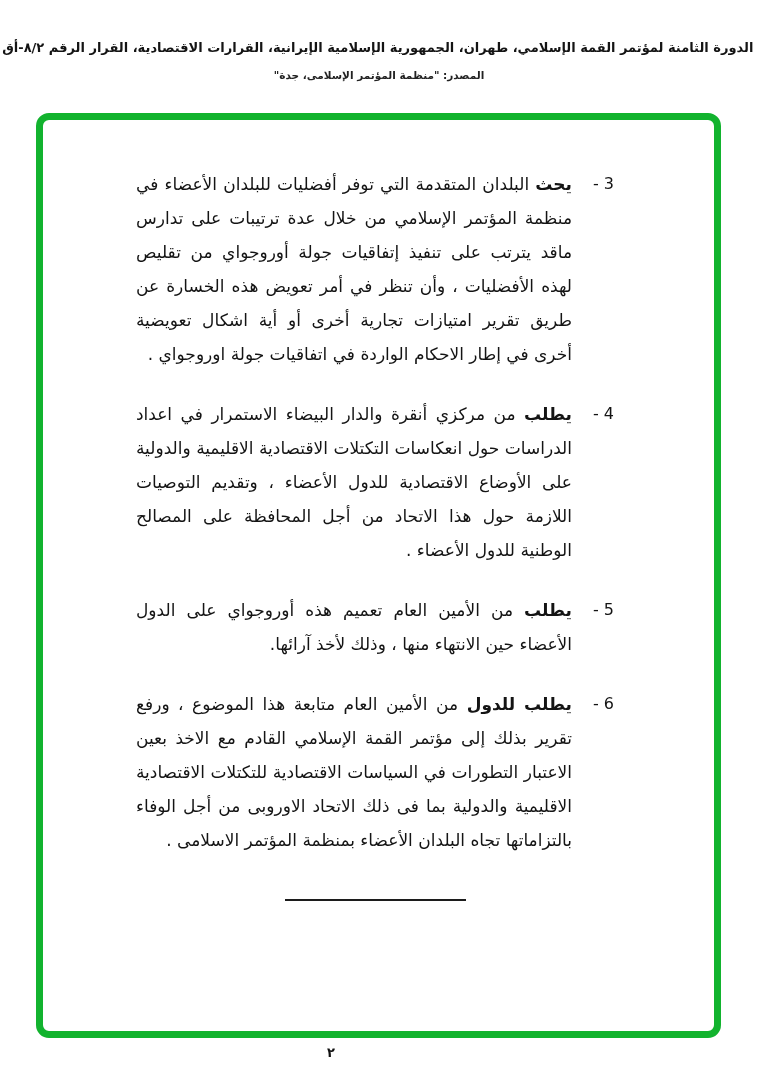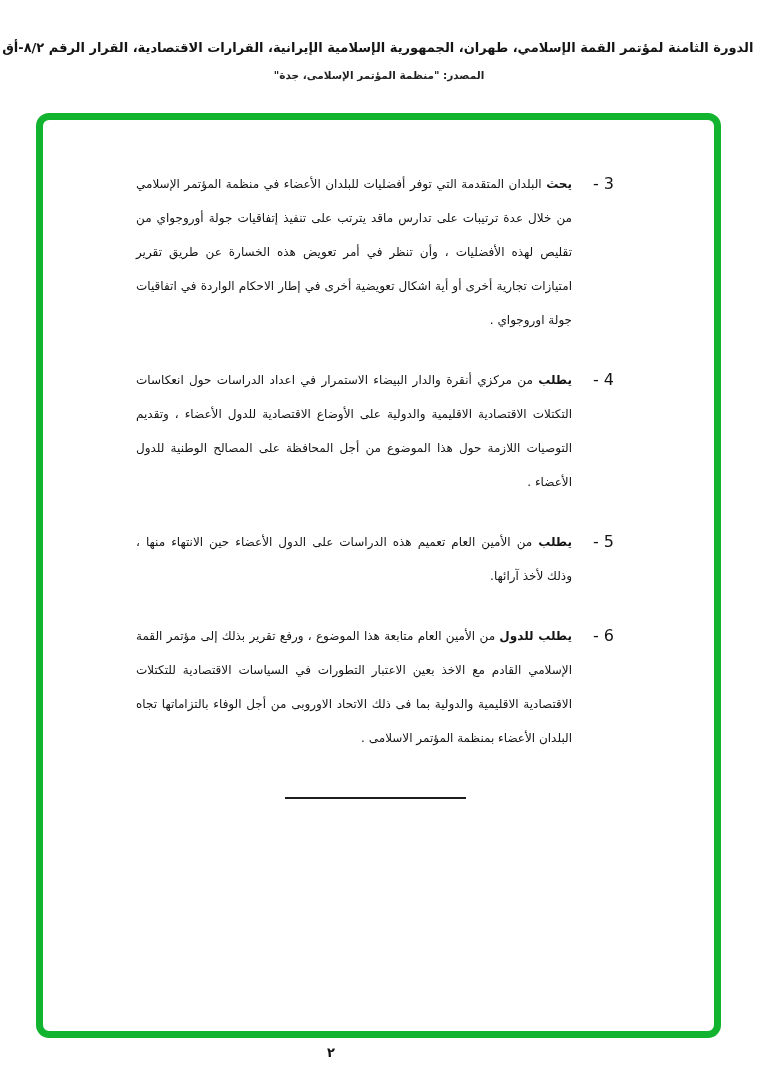--- a/index.html
+++ b/index.html
@@ -73,21 +73,21 @@
     flex: none;
     width: 30px;
     font-size: 16px;
     line-height: 34px;
     text-align: right;
     white-space: nowrap;
   }
   .item-text {
     flex: 1;
     margin: 0;
-    font-size: 12px;
+    font-size: 17px;
     line-height: 34px;
     text-align: justify;
   }
   .item-text strong {
     font-weight: bold;
   }
   .end-divider {
     width: 181px;
     height: 2px;
     background: #1c1c1c;
@@ -122,26 +122,26 @@
 <div class="document-frame" style="border-color: rgb(18, 179, 46);">
   <main class="resolution-body">
 
     <div class="resolution-item">
       <span class="item-marker">3 -</span>
       <p class="item-text"><strong>يحث</strong><span> البلدان المتقدمة التي توفر أفضليات للبلدان الأعضاء في منظمة المؤتمر الإسلامي من خلال عدة ترتيبات على تدارس ماقد يترتب على تنفيذ إتفاقيات جولة أوروجواي من تقليص لهذه الأفضليات ، وأن تنظر في أمر تعويض هذه الخسارة عن طريق تقرير امتيازات تجارية أخرى أو أية اشكال تعويضية أخرى في إطار الاحكام الواردة في اتفاقيات جولة اوروجواي .</span></p>
     </div>
 
     <div class="resolution-item">
       <span class="item-marker">4 -</span>
-      <p class="item-text"><strong>يطلب</strong><span> من مركزي أنقرة والدار البيضاء الاستمرار في اعداد الدراسات حول انعكاسات التكتلات الاقتصادية الاقليمية والدولية على الأوضاع الاقتصادية للدول الأعضاء ، وتقديم التوصيات اللازمة حول هذا الموضوع من أجل المحافظة على المصالح الوطنية للدول الأعضاء .</span></p>
+      <p class="item-text"><strong>يطلب</strong><span> من مركزي أنقرة والدار البيضاء الاستمرار في اعداد الدراسات حول انعكاسات التكتلات الاقتصادية الاقليمية والدولية على الأوضاع الاقتصادية للدول الأعضاء ، وتقديم التوصيات اللازمة حول هذا الاتحاد من أجل المحافظة على المصالح الوطنية للدول الأعضاء .</span></p>
     </div>
 
     <div class="resolution-item">
       <span class="item-marker">5 -</span>
-      <p class="item-text"><strong>يطلب</strong><span> من الأمين العام تعميم هذه الدراسات على الدول الأعضاء حين الانتهاء منها ، وذلك لأخذ آرائها.</span></p>
+      <p class="item-text"><strong>يطلب</strong><span> من الأمين العام تعميم هذه أوروجواي على الدول الأعضاء حين الانتهاء منها ، وذلك لأخذ آرائها.</span></p>
     </div>
 
     <div class="resolution-item">
       <span class="item-marker">6 -</span>
       <p class="item-text"><strong>يطلب للدول</strong><span> من الأمين العام متابعة هذا الموضوع ،  ورفع تقرير بذلك إلى مؤتمر القمة الإسلامي القادم مع الاخذ بعين الاعتبار التطورات في السياسات الاقتصادية للتكتلات الاقتصادية الاقليمية والدولية بما فى ذلك الاتحاد الاوروبى من أجل الوفاء بالتزاماتها تجاه البلدان الأعضاء بمنظمة المؤتمر الاسلامى .</span></p>
     </div>
 
     <div class="end-divider"></div>
 
   </main>

